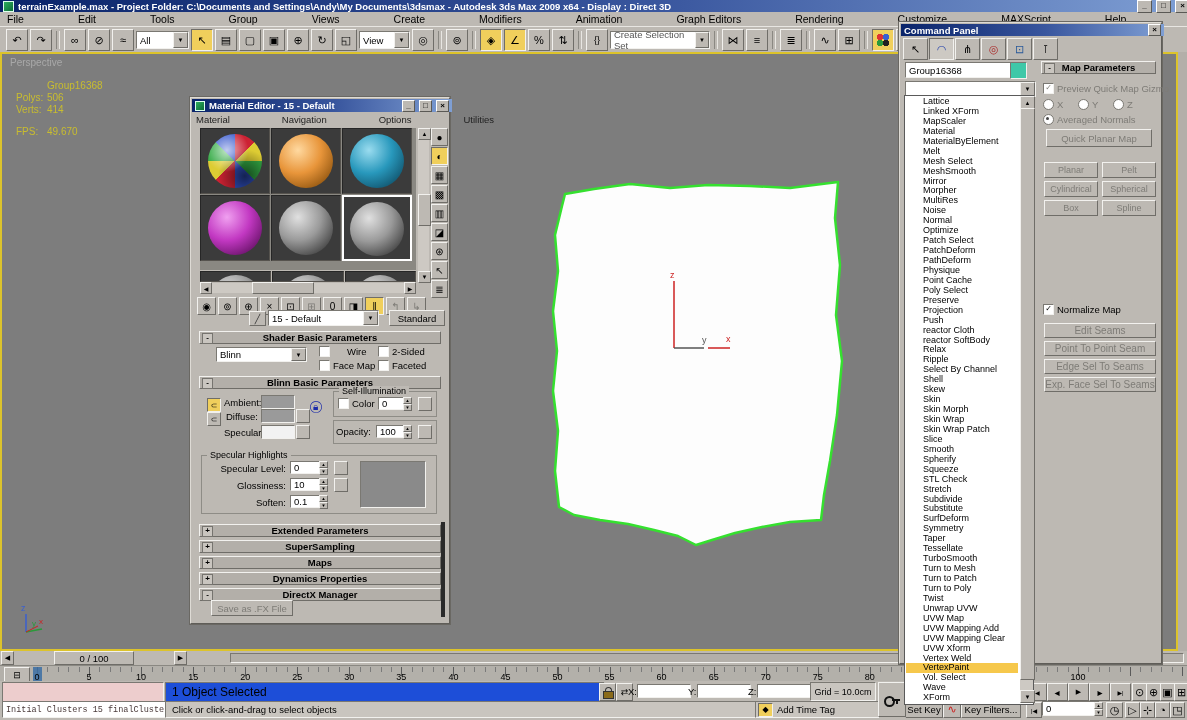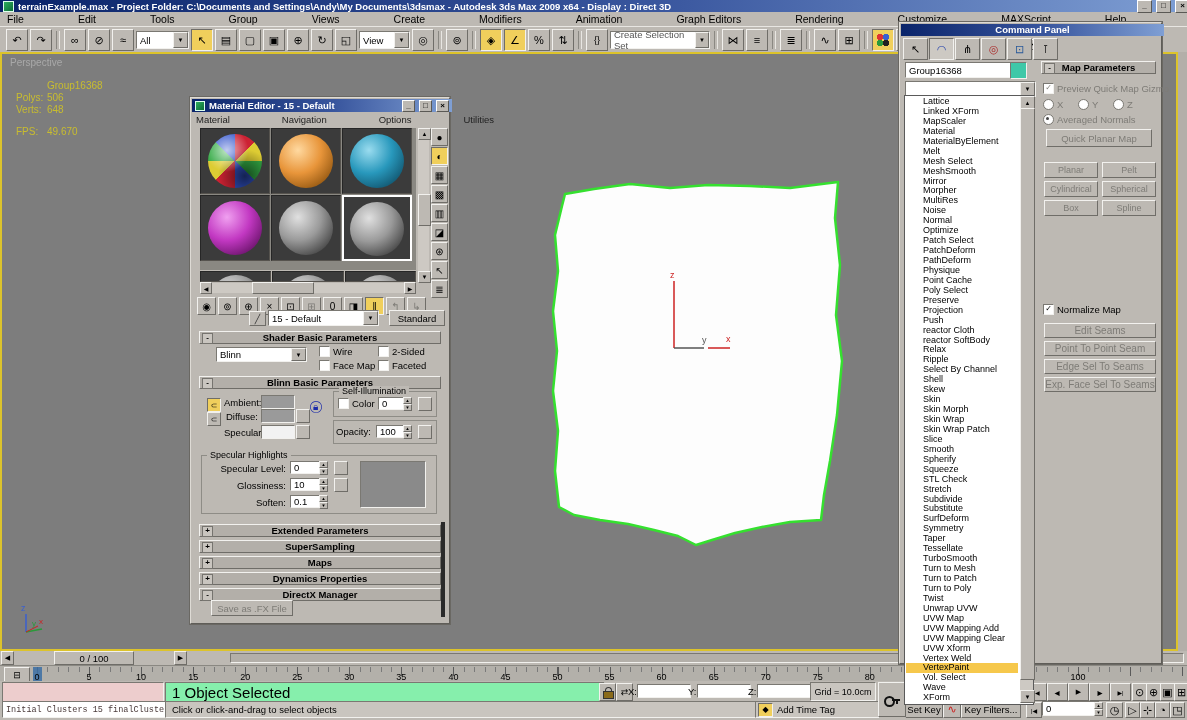--- a/index.html
+++ b/index.html
@@ -140,21 +140,21 @@
     <span class="btn" style="width:20px;height:20px;color:#0a6a7a;">♨</span>
   </div>
 
   <div class="abs" style="left:0;top:52px;width:1178px;height:599px;background:#7d7d7d;border:2px solid #dcc32b;box-sizing:border-box;">
     <span class="abs" style="left:8px;top:3px;color:#a9a9a9;font-size:10px;">Perspective</span>
     <div class="abs" style="left:0;top:0;color:#c9bd2e;font-size:10px;">
       <span class="abs" style="left:45px;top:26px;">Group16368</span>
       <span class="abs" style="left:14px;top:38px;">Polys:</span>
       <span class="abs" style="left:45px;top:38px;">506</span>
       <span class="abs" style="left:14px;top:50px;">Verts:</span>
-      <span class="abs" style="left:45px;top:50px;">648</span>
+      <span class="abs" style="left:45px;top:50px;">414</span>
       <span class="abs" style="left:14px;top:72px;">FPS:</span>
       <span class="abs" style="left:45px;top:72px;">49.670</span>
     </div>
     <svg class="abs" style="left:0;top:0;" width="1174" height="595">
 
       <polygon points="563,140 592,135 628,130 668,134 706,131 748,132 788,134 836,128 833,164 838,211 834,261 840,307 835,361 828,407 822,441 819,466 788,468 760,473 733,479 710,486 694,491 676,482 652,476 626,470 598,466 572,461 557,453 553,417 556,377 551,337 555,297 551,257 556,217 553,181 560,152" fill="#fdfdfd" stroke="#35e02f" stroke-width="2.5" stroke-linejoin="round"></polygon>
 
       <g>
         <line x1="672" y1="227" x2="672" y2="294" stroke="#cc2222" stroke-width="1.5"></line>
         <line x1="672" y1="294" x2="702" y2="294" stroke="#555555" stroke-width="1.5"></line>
@@ -208,21 +208,21 @@
         <span class="rlab" style="left: 869.8px;">80</span>
         <span class="rlab" style="left: 921.85px;">85</span>
         <span class="rlab" style="left: 973.9px;">90</span>
         <span class="rlab" style="left: 1025.95px;">95</span>
         <span class="rlab" style="left: 1078px;">100</span>
       </div>
   </div>
 
   <div class="abs" style="left:0;top:681px;width:1187px;height:20px;background:#bdb9b3;">
     <div class="sunk abs" style="left:2px;top:1px;width:160px;height:18px;background:#edcdcd;"></div>
-    <div class="sunk abs flex" style="left:165px;top:1px;width:432px;height:18px;background:#86efac;padding-left:6px;font-size:15px;">
+    <div class="sunk abs flex" style="left:165px;top:1px;width:432px;height:18px;background:#1d4ed8;padding-left:6px;font-size:12px;">
       <span>1 Object Selected</span>
     </div>
     <span class="btn abs" style="left:599px;top:2px;width:15px;height:16px;">
       <span class="locki">
           <span class="sh"></span>
           <span class="bd"></span>
         </span>
     </span>
     <span class="btn abs" style="left:616px;top:2px;width:15px;height:16px;font-size:9px;">⇄</span>
     <span class="abs lbl" style="left:628px;top:5px;">X:</span>
@@ -373,21 +373,21 @@
 
     <div class="rollhdr" style="left:8px;top:233px;width:240px;height:11px;">
       <span class="sign">-</span>
       <span>Shader Basic Parameters</span>
     </div>
     <div class="combo abs" style="left:25px;top:249px;width:86px;height:13px;">
       <span>Blinn</span>
       <span class="arr">▼</span>
     </div>
     <div class="abs" style="left:128px;top:247px;width:122px;height:28px;display:grid;grid-template-columns:58px 58px;grid-auto-rows:13px;gap:1px;">
-        <label class="flex" style="gap:3px;">
+        <label class="flex" style="gap:17px;">
           <span class="cb"></span>
           <span class="lbl">Wire</span>
         </label>
         <label class="flex" style="gap:3px;">
           <span class="cb"></span>
           <span class="lbl">2-Sided</span>
         </label>
         <label class="flex" style="gap:3px;">
           <span class="cb"></span>
           <span class="lbl">Face Map</span>
@@ -482,21 +482,21 @@
         <div class="rollhdr" style="position:relative;left:0;top:0;width:240px;height:11px;margin-bottom:3px;">
         <span class="sign">-</span>
         <span>DirectX Manager</span>
       </div>
       </div>
     <span class="btn txt abs dis" style="left:20px;top:502px;width:80px;height:14px;">Save as .FX File</span>
     <div class="abs" style="left:250px;top:424px;width:4px;height:95px;background:#2a2a2a;"></div>
   </div>
 
   <div class="abs" style="left:899px;top:22px;width:261px;height:640px;background:#bdb9b3;border:1px solid;border-color:#dedbd5 #5f5d58 #5f5d58 #dedbd5;outline:1px solid #6a6863;z-index:10;overflow:visible;">
-    <div class="titlebar abs" style="left:1px;top:1px;width:257px;height:12px;flex-direction:column;">
+    <div class="titlebar abs" style="left:1px;top:1px;width:257px;height:12px;">
       <span style="flex:1;">Command Panel</span>
       <span class="winbtn" style="width:11px;height:10px;">×</span>
     </div>
     <div class="abs flex" style="left:3px;top:15px;gap:1px;">
       <span class="btn" style="width:23px;height:20px;">↖</span>
       <span class="btn on" style="width:23px;height:20px;background:#cdc9c3;color:#1a3aaa;">◠</span>
       <span class="btn" style="width:23px;height:20px;">⋔</span>
       <span class="btn" style="width:23px;height:20px;color:#a22;">◎</span>
       <span class="btn" style="width:23px;height:20px;color:#2a5a9a;">⊡</span>
       <span class="btn" style="width:23px;height:20px;">⊺</span>

